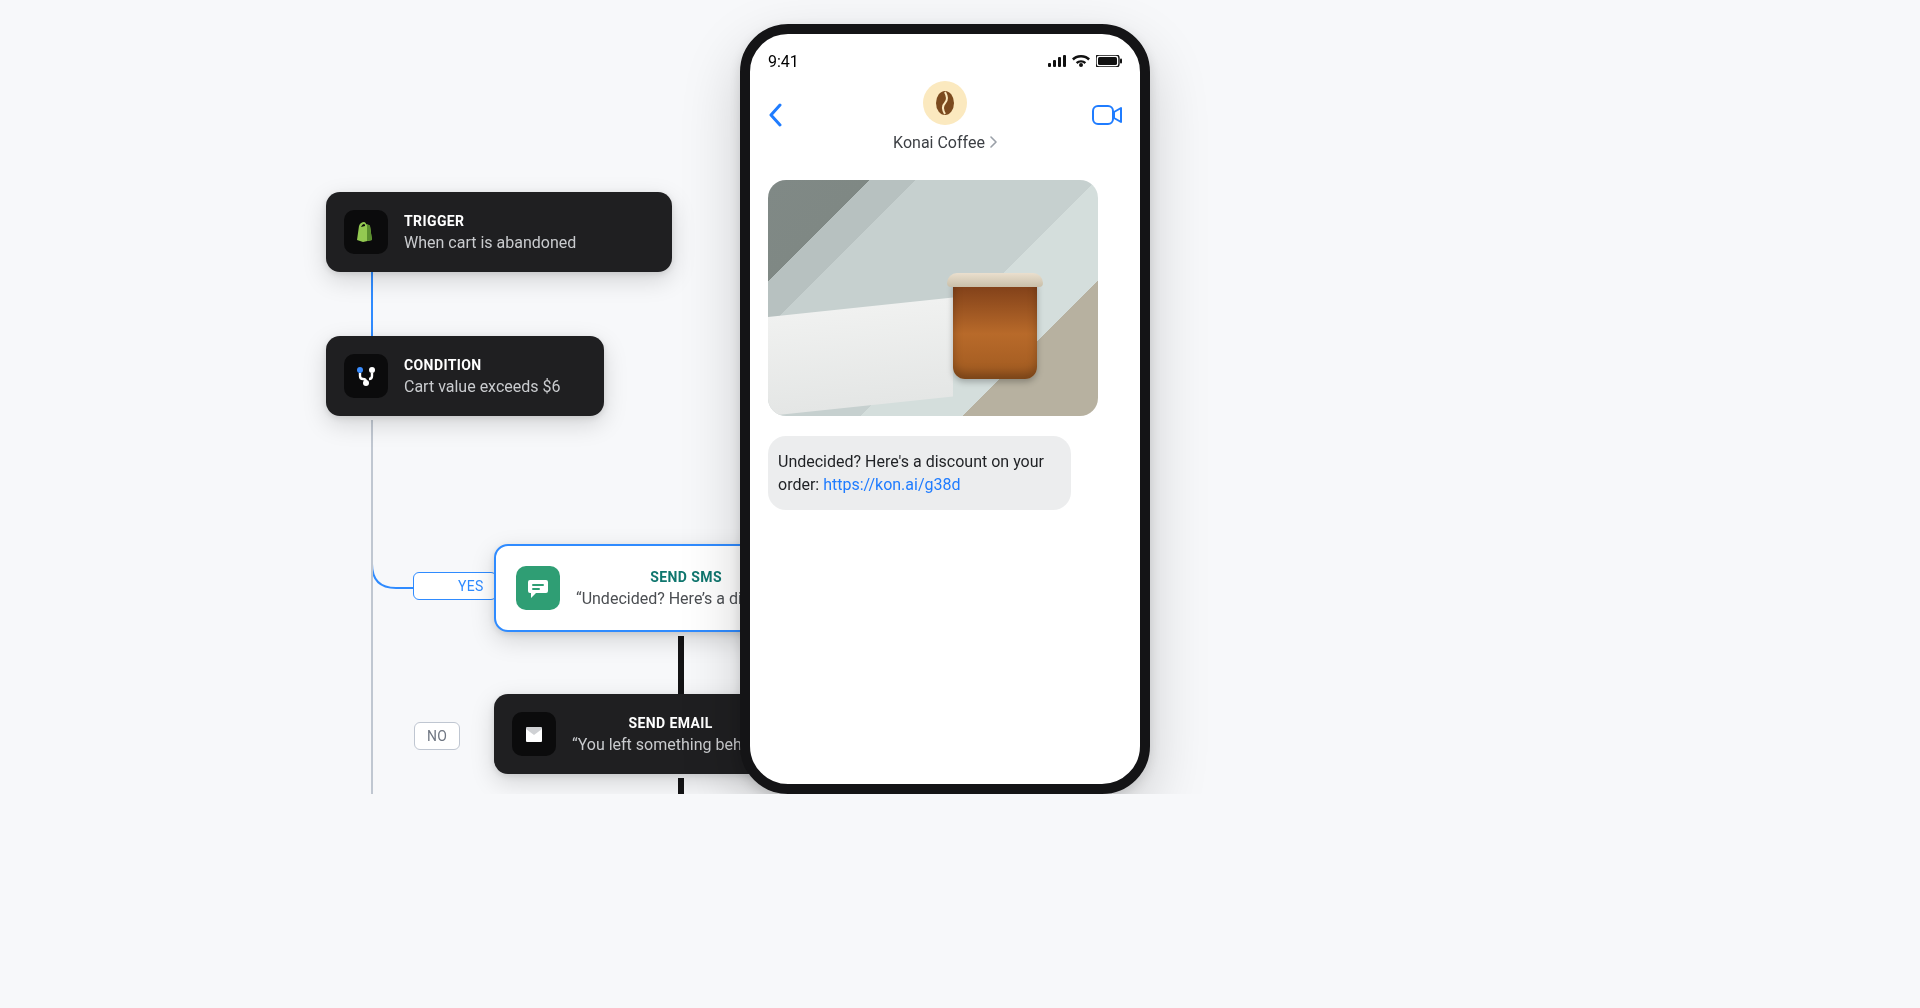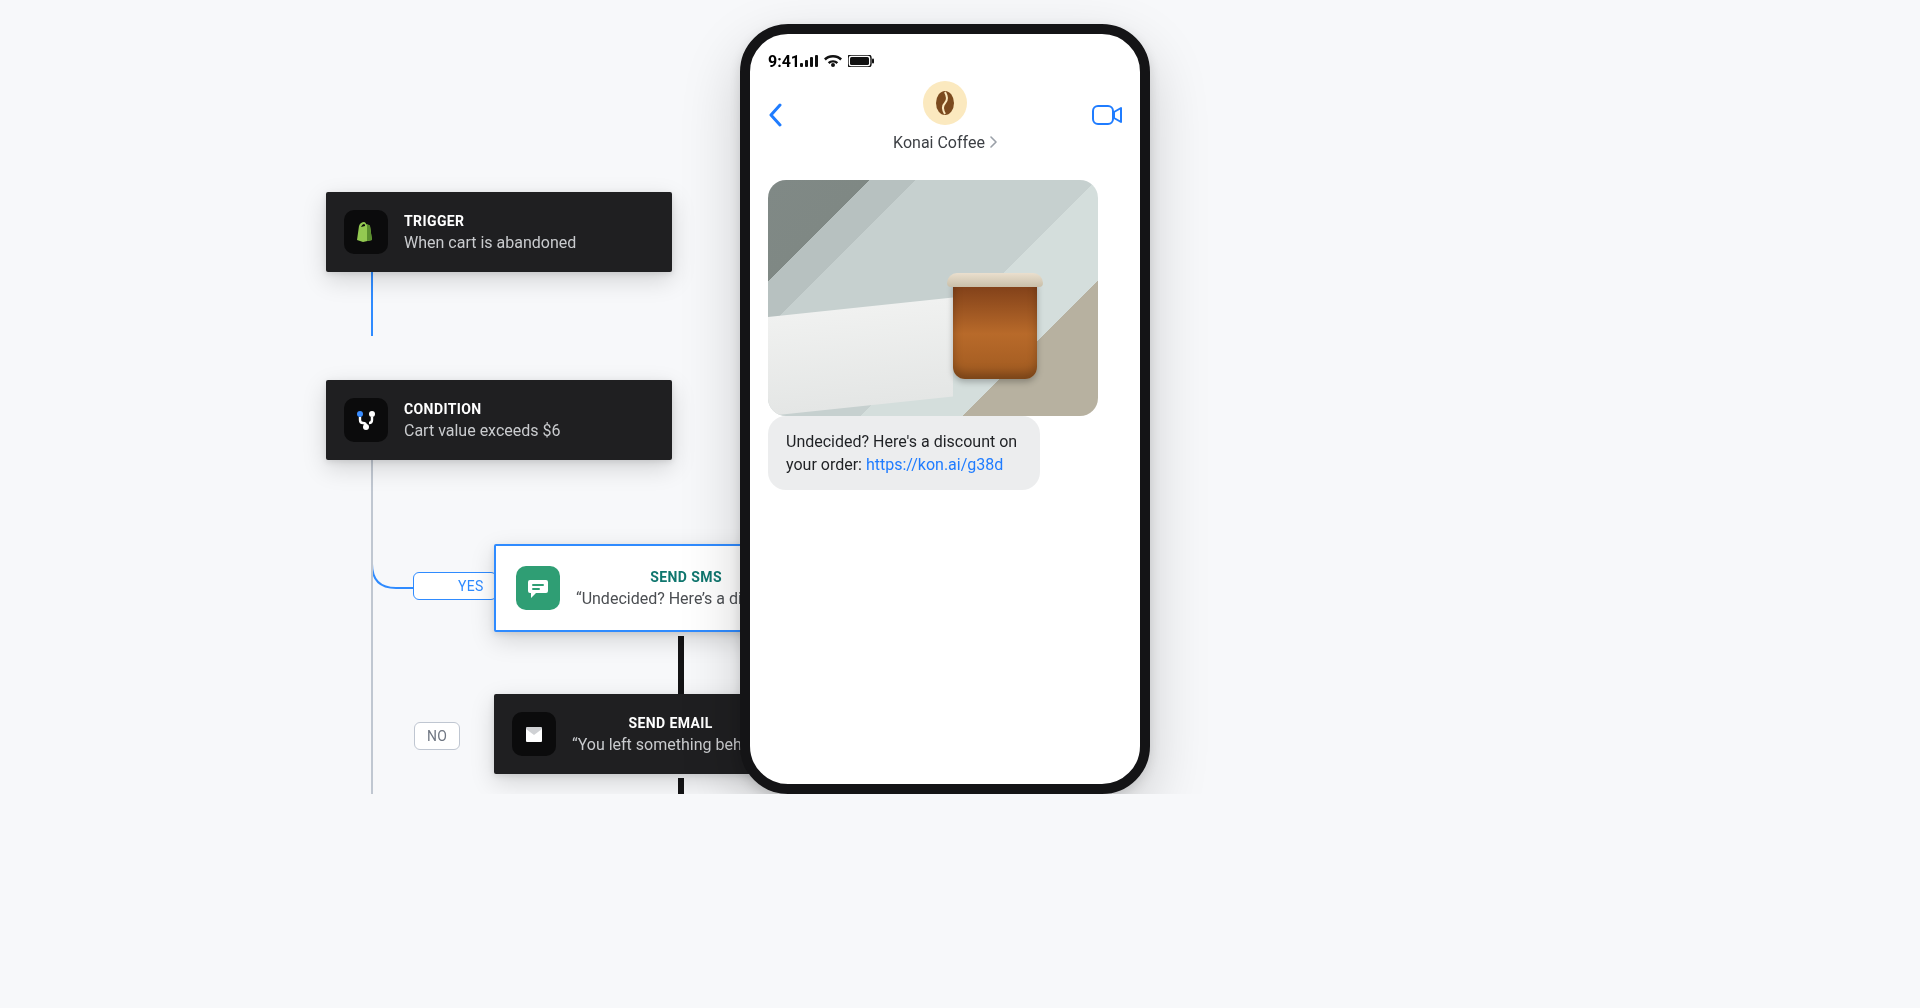--- a/index.html
+++ b/index.html
@@ -12,21 +12,21 @@
     overflow: hidden;
   }
   .canvas { position: relative; width: 100%; height: 100%; }
 
   
   .node {
     position: absolute;
     display: flex;
     align-items: center;
     gap: 16px;
-    border-radius: 2px;
+    border-radius: 14px;
     box-shadow: 0 8px 24px rgba(0,0,0,.15), 0 2px 6px rgba(0,0,0,.10);
   }
   .node.dark { background: #1f1f21; color: #fff; padding: 18px 24px 18px 18px; }
   .node.light { background: #fff; color: #111; border: 2px solid #2f8bff; padding: 20px 28px 20px 20px; }
   .node .title { font-size: 14px; font-weight: 700; letter-spacing: .4px; text-transform: uppercase; }
   .node.dark .title { color: #fff; }
   .node.light .title { color: #0f766e; text-align: center; }
   .node .subtitle { font-size: 16px; margin-top: 4px; }
   .node.dark .subtitle { color: #c9cbce; }
   .node.light .subtitle { color: #4b4e52; }
@@ -61,21 +61,21 @@
   
   .phone {
     position: absolute;
     width: 410px;
     background: #fff;
     border: 10px solid #141416;
     border-radius: 48px;
     box-shadow: 0 24px 60px rgba(0,0,0,.18), 0 4px 12px rgba(0,0,0,.12);
   }
   .phone-inner { padding: 18px 18px 0 18px; }
-  .statusbar { display: flex; align-items: center; font-weight: 700; font-size: 16px; }
+  .statusbar { display: flex; justify-content: space-between; align-items: center; font-weight: 400; font-size: 16px; }
   .status-icons { display: flex; gap: 6px; align-items: center; }
 
   .chat-header { margin-top: 10px; display: grid; grid-template-columns: 28px 1fr 28px; align-items: start; }
   .avatar {
     width: 44px; height: 44px; border-radius: 50%;
     background: #fbe9bf;
     display: flex; align-items: center; justify-content: center;
     margin: 0 auto;
   }
   .chat-title-row { display:flex; align-items:center; justify-content:center; gap:4px; margin-top:8px; }
@@ -103,23 +103,24 @@
     border-radius: 10px 10px 4px 4px;
     background: linear-gradient(#eadfce, #c9bfa9);
   }
   .counter {
     position: absolute; left: 0; right: 44%; bottom: 0; height: 42%;
     background: linear-gradient(#f0f1f0, #e4e6e5);
     transform: skewY(-6deg); transform-origin: left;
   }
 
   .bubble {
+    margin-top: 20px;
     background: #ecedee; color: #1f2124;
-    padding: 14px 18px; border-radius: 18px;
-    width: 272px; font-size: 16px; line-height: 1.45;
+    padding: 14px 10px; border-radius: 18px;
+    width: 303px; font-size: 16px; line-height: 1.45;
   }
   .bubble a { color: #1f7cff; text-decoration: none; }
 
   .phone-fade { height: 90px; }
 
 </style>
 </head>
 <body>
 
 <div class="canvas">
@@ -146,21 +147,21 @@
           <path fill="#93c951" d="M5 6c1-3 3-4 5-4 1 0 2 1 2 2l3 1 1 1 2 14-9 2-6-2 2-14zm5-2c-1 0-2 1-3 3l4-1c0-1 0-2-1-2z"></path>
           <path fill="#5a8f2e" d="M12 4l3 1 1 1 2 14-5 1V4z"></path>
         </svg>
     </div>
     <div>
       <div class="title">TRIGGER</div>
       <div class="subtitle">When cart is abandoned</div>
     </div>
   </div>
 
-  <div class="node dark" style="left:326px; top:336px; width:346px;margin-top:44px;">
+  <div class="node dark" style="left:326px; top:336px; width:278px;">
     <div class="icon-tile black">
       <svg width="24" height="24" viewBox="0 0 24 24">
         <circle cx="6" cy="6" r="3" fill="#3a8dff"></circle>
         <circle cx="18" cy="6" r="3" fill="#fff"></circle>
         <circle cx="12" cy="19" r="3" fill="#fff"></circle>
         <path d="M6 9v3q0 3 3 3h0q3 0 3 3" stroke="#fff" stroke-width="2.4" fill="none"></path>
         <path d="M18 9v3q0 3-3 3" stroke="#fff" stroke-width="2.4" fill="none"></path>
       </svg>
     </div>
     <div>

